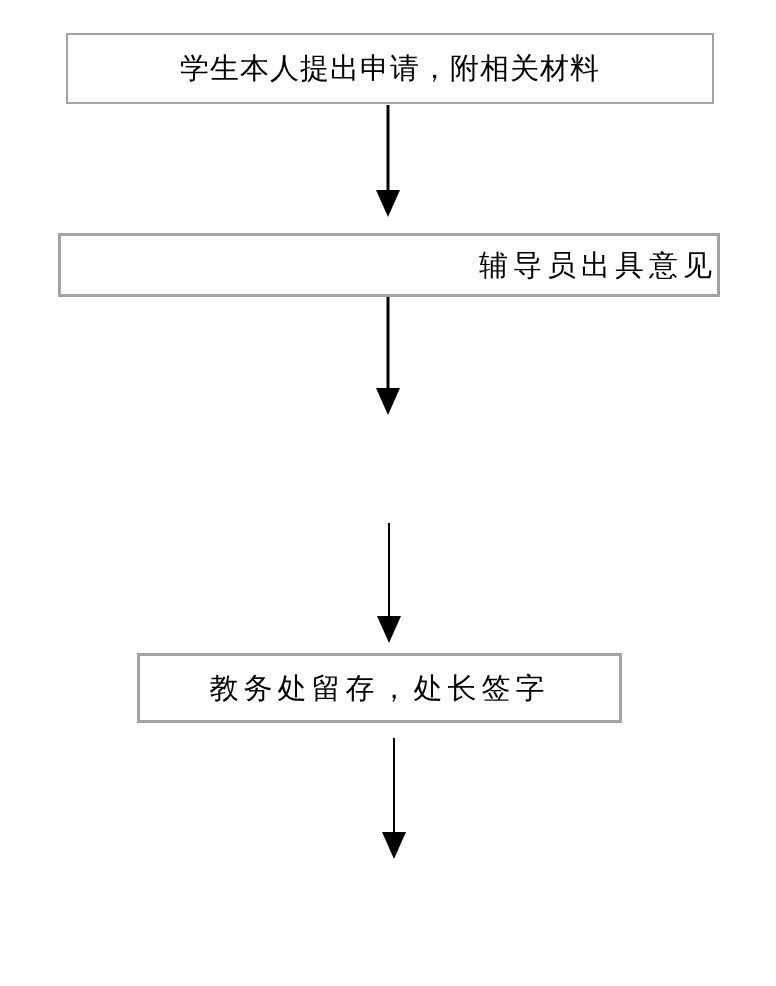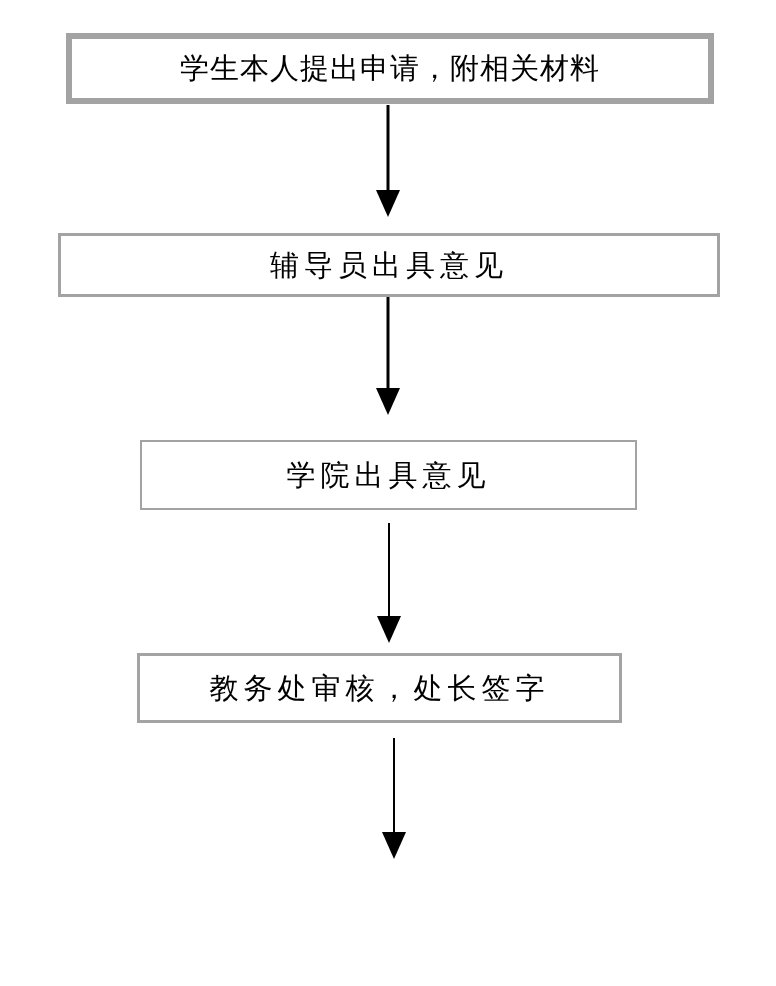--- a/index.html
+++ b/index.html
@@ -12,31 +12,31 @@
     width: 776px;
     height: 986px;
     background: #ffffff;
     font-family: "Liberation Serif", "DejaVu Serif", serif;
     color: #000000;
     overflow: hidden;
   }
   .node {
     position: absolute;
     box-sizing: border-box;
-    border: 6px solid #a3a3a3;
+    border: 2px solid #a3a3a3;
     background: #ffffff;
     display: flex;
     align-items: center;
     justify-content: center;
     font-size: 29px;
     line-height: 1;
     white-space: nowrap;
   }
   .n1 { left: 66px;  top: 33px;  width: 648px; height: 71px; letter-spacing: 1px; }
-  .n2 { left: 58px;  top: 233px; width: 662px; height: 64px; border-width: 3px; letter-spacing: 5px; }
+  .n2 { left: 58px;  top: 233px; width: 662px; height: 64px; border-width: 3px; letter-spacing: 5px; justify-content: flex-end; }
   .n3 { left: 140px; top: 440px; width: 497px; height: 70px; border-width: 2px; letter-spacing: 5px; }
   .n4 { left: 137px; top: 653px; width: 485px; height: 70px; border-width: 3px; letter-spacing: 5px; }
   .n5 { left: 140px; top: 868px; width: 487px; height: 70px; border-width: 3px; letter-spacing: 5px; }
 
   .arrow {
     position: absolute;
     width: 24px;
   }
   .arrow .shaft {
     position: absolute;
@@ -88,31 +88,28 @@
 
   <div class="node n2">
     <span>辅导员出具意见</span>
   </div>
 
   <div class="arrow a2">
     <div class="shaft"></div>
     <div class="head"></div>
   </div>
 
-  <div class="node n3">
-    <span>学院出具意见</span>
-  </div>
 
   <div class="arrow a3">
     <div class="shaft"></div>
     <div class="head"></div>
   </div>
 
   <div class="node n4">
-    <span>教务处审核，处长签字</span>
+    <span>教务处留存，处长签字</span>
   </div>
 
   <div class="arrow a4">
     <div class="shaft"></div>
     <div class="head"></div>
   </div>
 
 
 </div>
 

